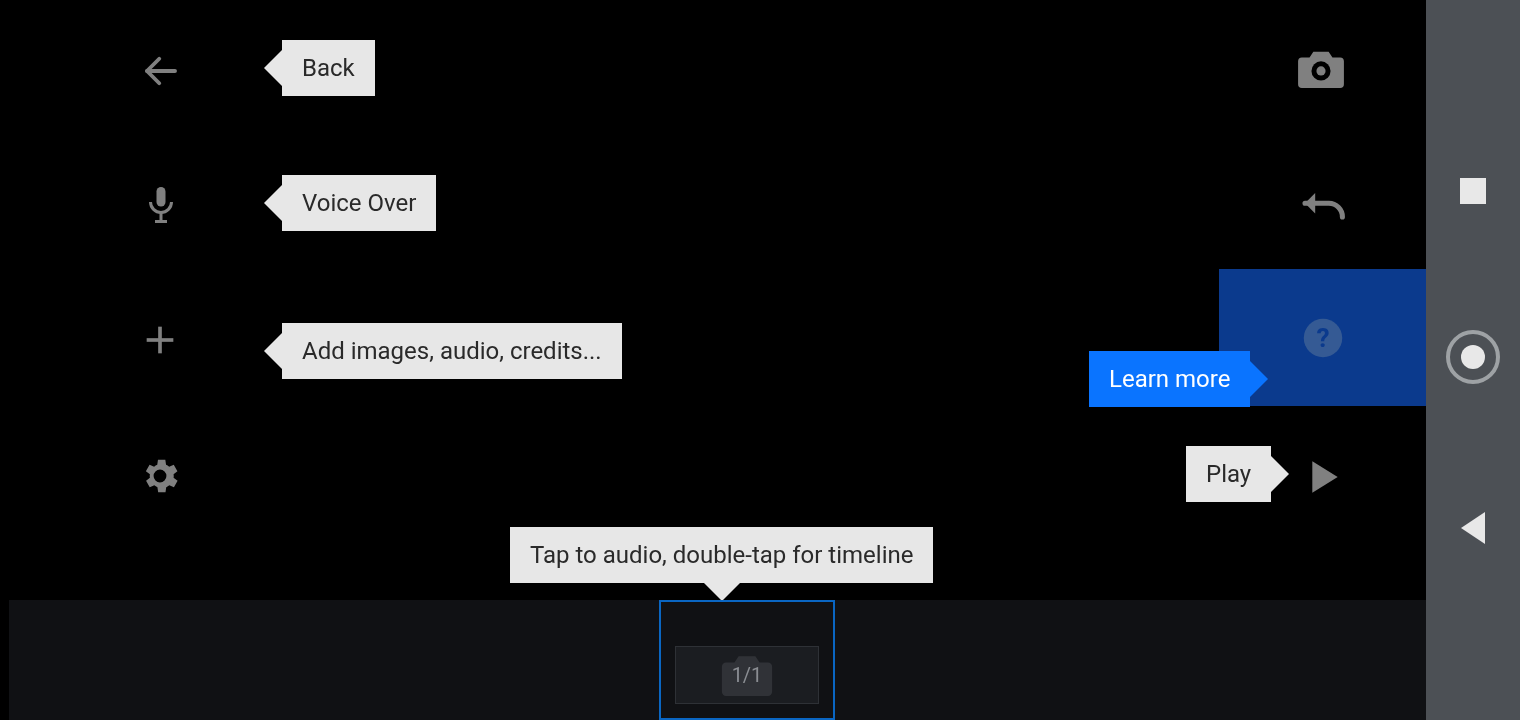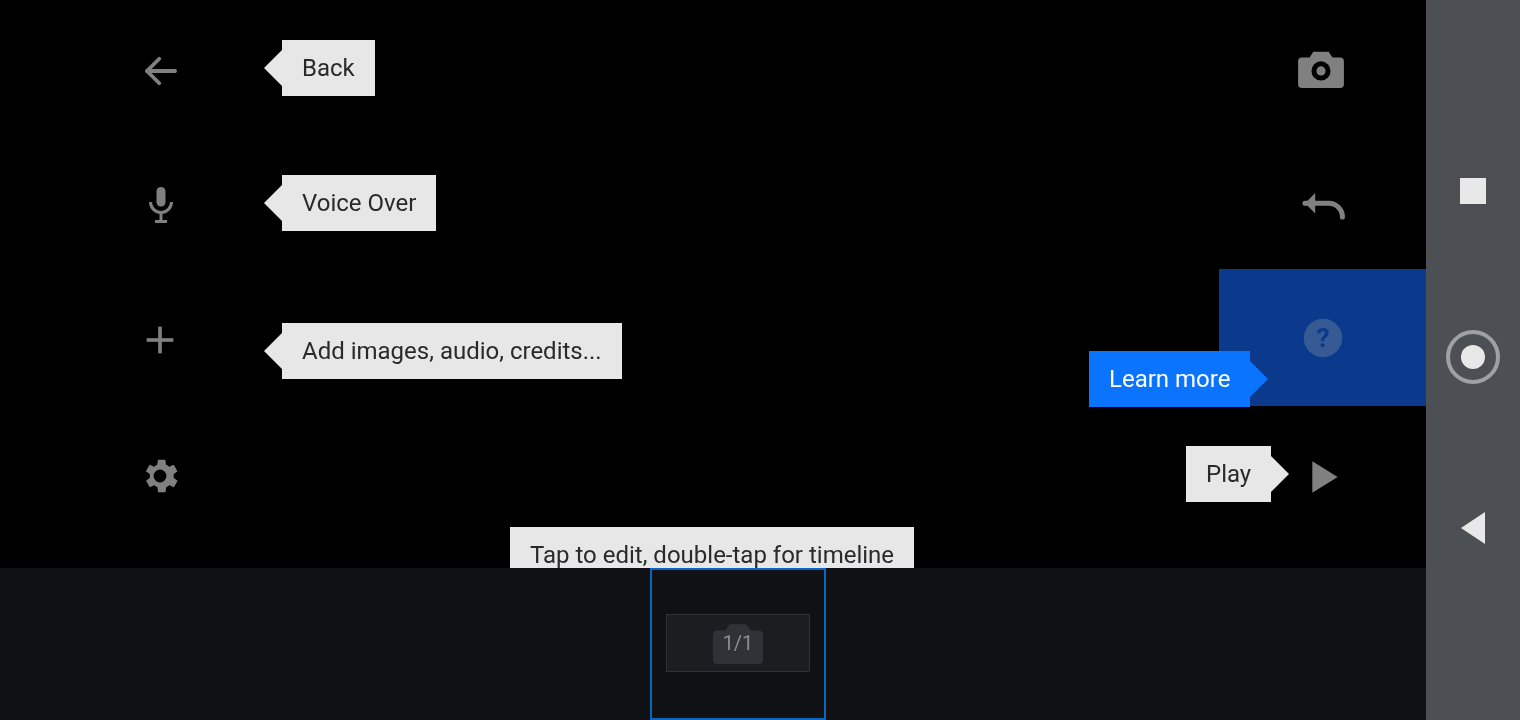--- a/index.html
+++ b/index.html
@@ -108,24 +108,24 @@
     position: absolute;
     background: #0b3a8d;
     display: flex;
     align-items: center;
     justify-content: center;
   }
 
   
   .timeline {
     position: absolute;
-    left: 0;
+    left: 9px;
     bottom: 0;
     width: 100%;
-    height: 152px;
+    height: 120px;
     background: #101114;
   }
   .frame {
     position: absolute;
     left: 650px;
     top: 0;
     bottom: 0;
     width: 176px;
     border: 2px solid #0a66c2;
   }
@@ -210,21 +210,21 @@
         </svg>
     </div>
 
     <div class="tip tip-l" style="left:282px; top:40px;">Back</div>
     <div class="tip tip-l" style="left:282px; top:175px;">Voice Over</div>
     <div class="tip tip-l" style="left:282px; top:323px;">Add images, audio, credits...</div>
 
     <div class="tip tip-r tip-blue" style="left:1089px; top:311px;margin-top:40px;">Learn more</div>
     <div class="tip tip-r" style="left:1186px; top:446px;">Play</div>
 
-    <div class="tip tip-d" style="left:510px; top:527px;">Tap to edit, double-tap for timeline</div>
+    <div class="tip tip-d" style="left:510px; top:527px;">Tap to audio, double-tap for timeline</div>
 
     <div class="timeline">
       <div class="frame">
         <div class="thumb">
           <svg width="56" height="46" viewBox="0 0 26 22" fill="#6f7278">
               <path d="M3 5h4l2-3h8l2 3h4a2 2 0 0 1 2 2v12a2 2 0 0 1-2 2H3a2 2 0 0 1-2-2V7a2 2 0 0 1 2-2z"></path>
             </svg>
           <span>1/1</span>
         </div>
       </div>

